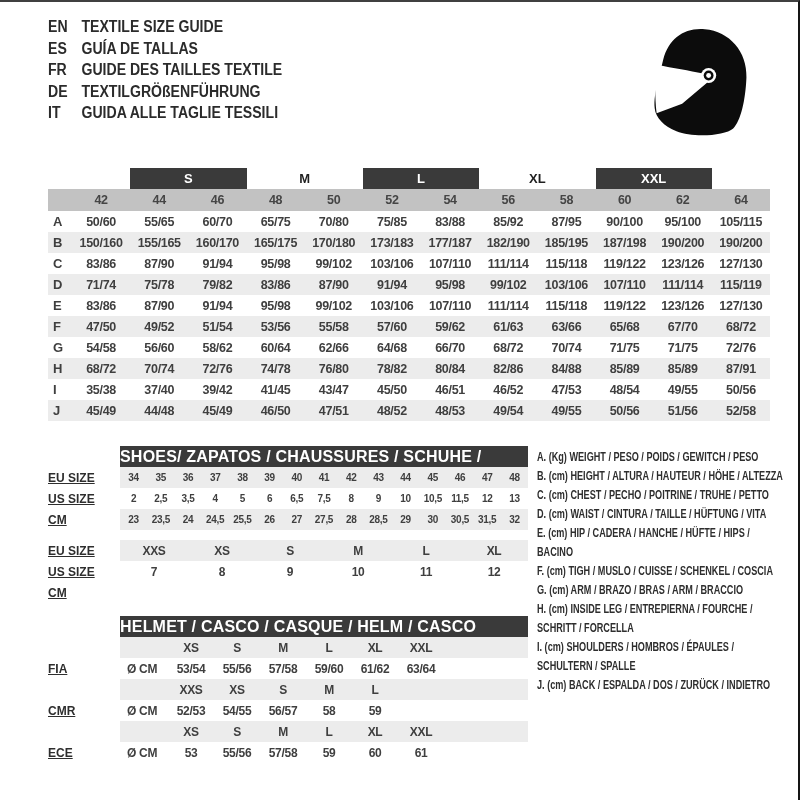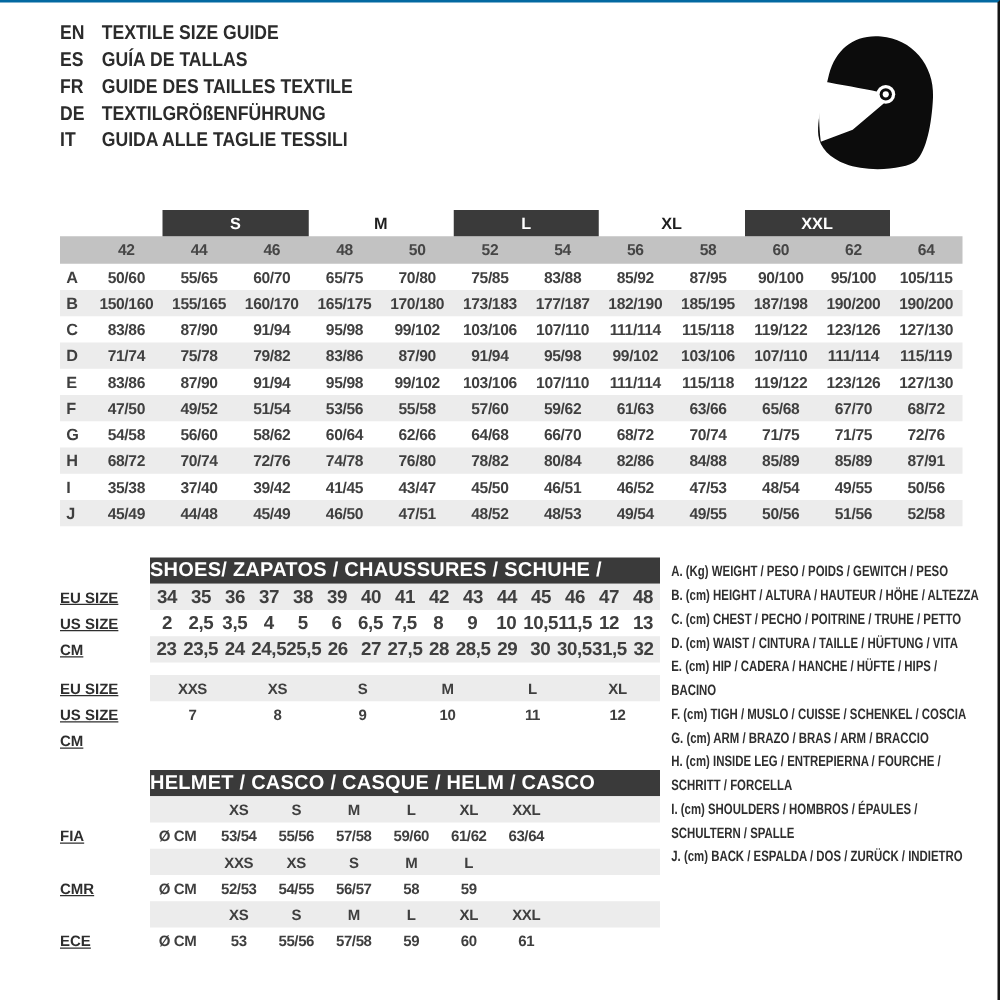--- a/index.html
+++ b/index.html
@@ -7,21 +7,21 @@
     background: #fff;
     font-family: "Liberation Sans", sans-serif;
     font-weight: bold;
     color: #3f3f3f;
   }
   .canvas {
     position: relative;
     width: 800px; height: 800px;
     background: #fff;
     overflow: hidden;
-    border-top: 2px solid #0369a1;
+    border-top: 2px solid #404040;
     border-right: 2px solid #151515;
   }
 
   
   .langs {
     position: absolute; left: 48px; top: 14px;
     transform: scaleX(0.88); transform-origin: 0 0;
     color: #2b2b2b;
   }
   .lang-row { display: flex; line-height: 21.6px; font-size: 16px; }
@@ -57,21 +57,21 @@
     background: #3a3a3a; color: #fff;
     font-size: 16px; letter-spacing: 0.2px;
     height: 21px; line-height: 21px; 
   }
   .cells {
     display: grid; height: 100%;
     align-items: center; text-align: center;
     font-size: 12px; letter-spacing: -0.3px;
   }
   .cells.gray { background: #ececec; }
-  .cells.c15 { grid-template-columns: repeat(15, 1fr); font-size: 15px; }
+  .cells.c15 { grid-template-columns: repeat(15, 1fr); font-size: 10px; }
   .cells.c6  { grid-template-columns: repeat(6, 1fr); }
   .cells.helm { grid-template-columns: 48px repeat(6, 46px) 1fr; }
   .cells.helm .unit { text-align: left; padding-left: 7px; }
   .gap10 { height: 10px; }
   .gap13 { height: 13px; }
 
   
   .legend {
     position: absolute; left: 537px; top: 446px;
     width: 330px;

